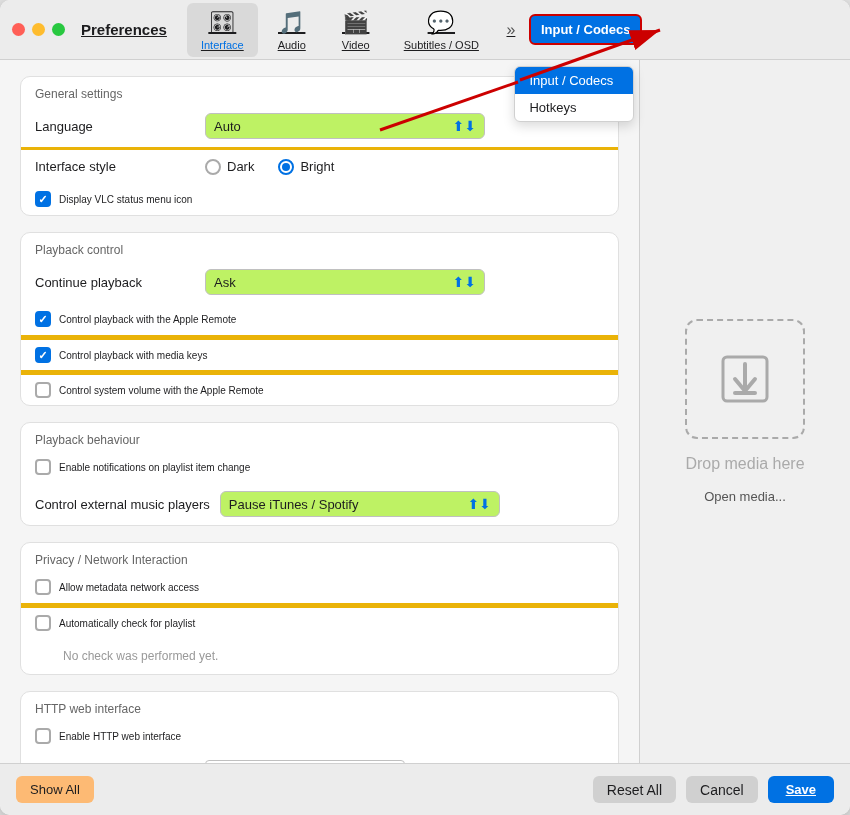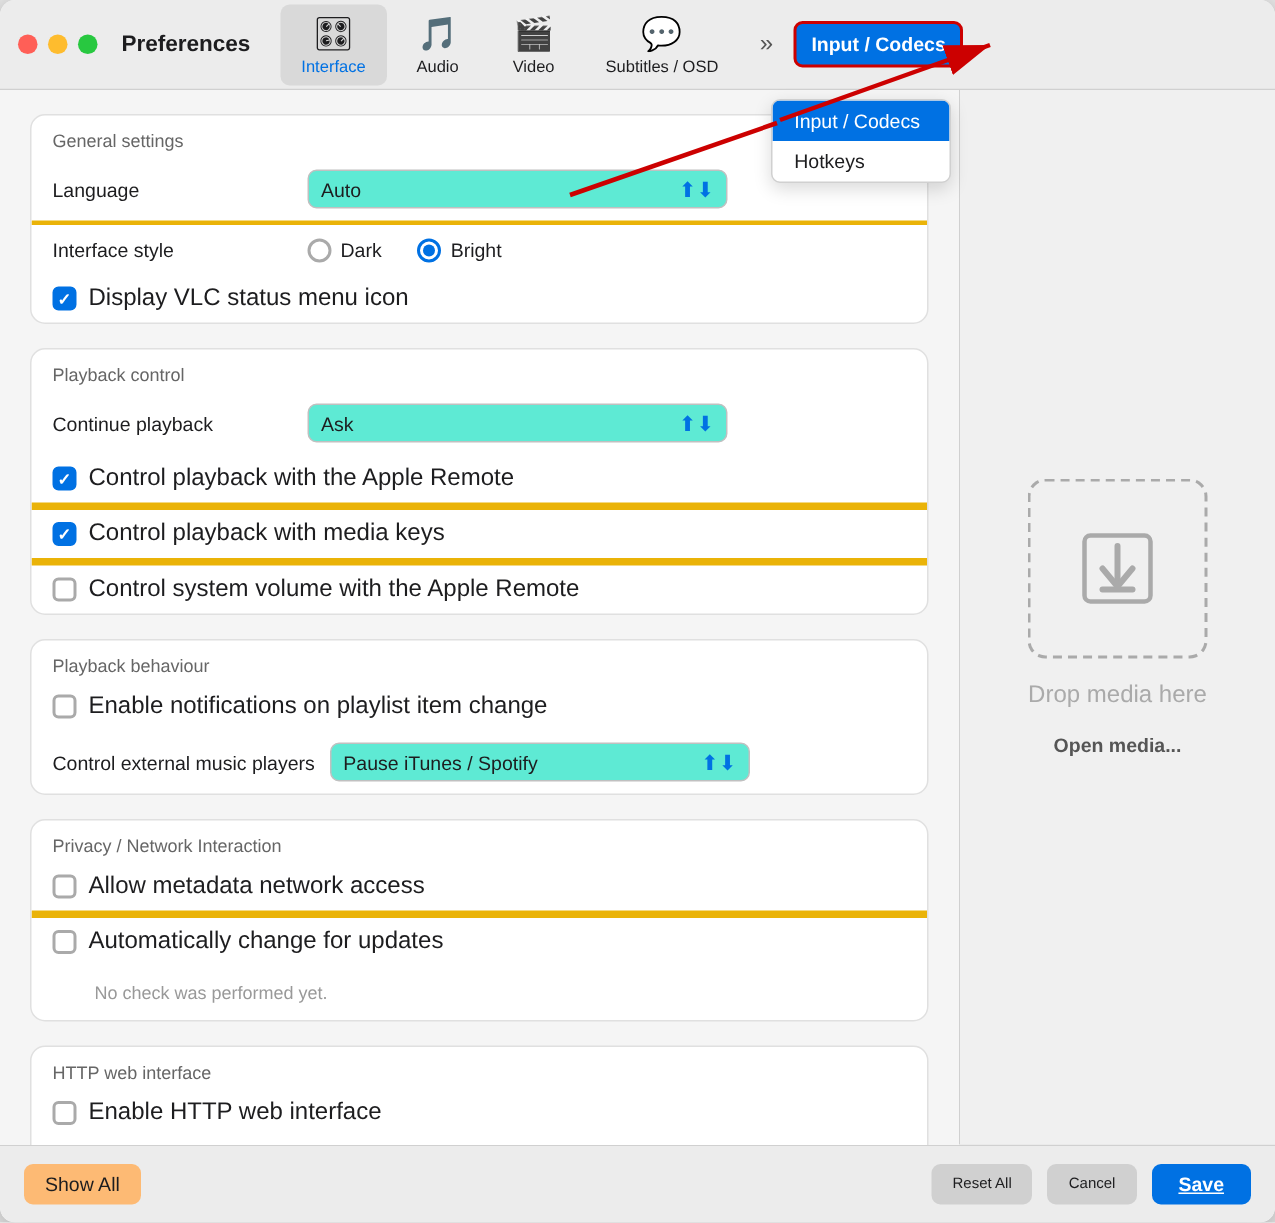--- a/index.html
+++ b/index.html
@@ -27,20 +27,21 @@
     
     .titlebar {
       display: flex;
       align-items: center;
       background: #ececec;
       border-bottom: 1px solid #d0d0d0;
       padding: 0 12px;
       height: 60px;
       border-radius: 10px 10px 0 0;
       flex-shrink: 0;
+      text-decoration: underline;
     }
 
     .window-controls {
       display: flex;
       gap: 7px;
       margin-right: 16px;
     }
 
     .wc-btn {
       width: 13px;
@@ -199,21 +200,20 @@
       color: #aaa;
       font-weight: 500;
     }
 
     .open-media-btn {
       font-size: 13px;
       color: #555;
       cursor: pointer;
       background: none;
       border: none;
-      font-weight: bold;
     }
 
     
     .settings-group {
       background: white;
       border-radius: 10px;
       margin-bottom: 16px;
       overflow: hidden;
       border: 1px solid #e0e0e0;
     }
@@ -245,21 +245,21 @@
 
     .setting-label.hint {
       color: #999;
       font-size: 12px;
       padding-left: 28px;
     }
 
     .select-control {
       display: flex;
       align-items: center;
-      background: #5eead4;
+      background: #bef264;
       border: 1px solid #c0c0c0;
       border-radius: 6px;
       padding: 4px 8px;
       min-width: 280px;
       height: 26px;
       cursor: pointer;
       justify-content: space-between;
     }
 
     .select-value {
@@ -340,21 +340,21 @@
     }
 
     .checkbox-box.checked::after {
       content: '✓';
       color: white;
       font-size: 11px;
       font-weight: 700;
     }
 
     .checkbox-label {
-      font-size: 16px;
+      font-size: 10px;
     }
 
     
     .bottom-bar {
       background: #ececec;
       border-top: 1px solid #d0d0d0;
       display: flex;
       align-items: center;
       padding: 8px 16px;
       height: 52px;
@@ -376,21 +376,21 @@
       margin-left: auto;
       display: flex;
       gap: 10px;
     }
 
     .bottom-btn {
       background: #d0d0d0;
       border: none;
       border-radius: 6px;
       padding: 0 14px;
-      font-size: 10px;
+      font-size: 14px;
       cursor: pointer;
       color: #1d1d1f;
     }
 
     .save-btn {
       background: #0071e3;
       color: white;
       border: none;
       border-radius: 6px;
       padding: 6px 18px;
@@ -563,21 +563,21 @@
       <div class="settings-group">
         <div class="group-header">Privacy / Network Interaction</div>
 
         <div class="checkbox-row">
           <div class="checkbox-box"></div>
           <span class="checkbox-label">Allow metadata network access</span>
         </div>
 
         <div class="checkbox-row">
           <div class="checkbox-box"></div>
-          <span class="checkbox-label">Automatically change for updates</span>
+          <span class="checkbox-label">Automatically check for playlist</span>
         </div>
 
         <div class="setting-row">
           <span class="setting-label hint">No check was performed yet.</span>
         </div>
       </div>
 
       <div class="settings-group">
         <div class="group-header">HTTP web interface</div>
 

